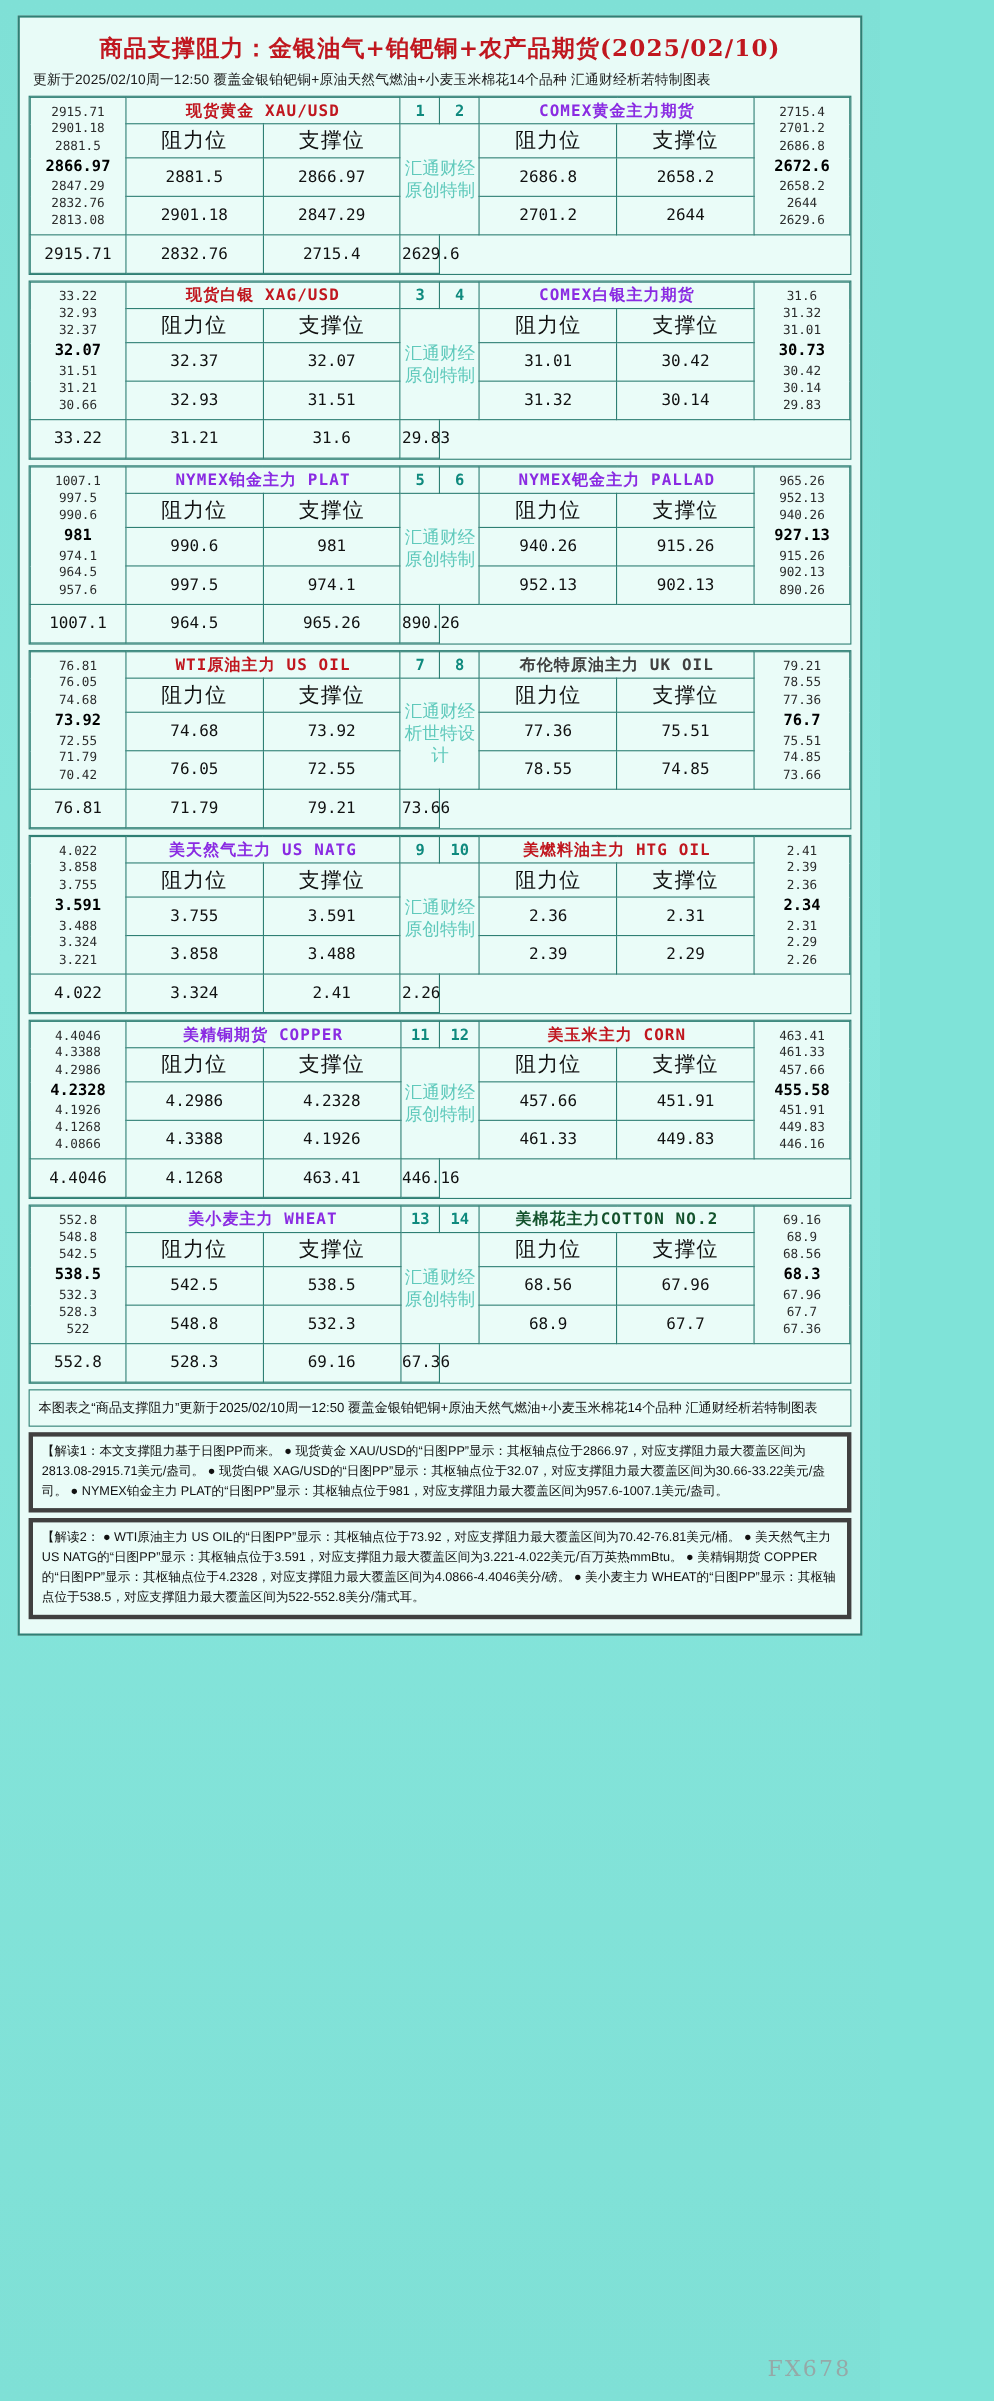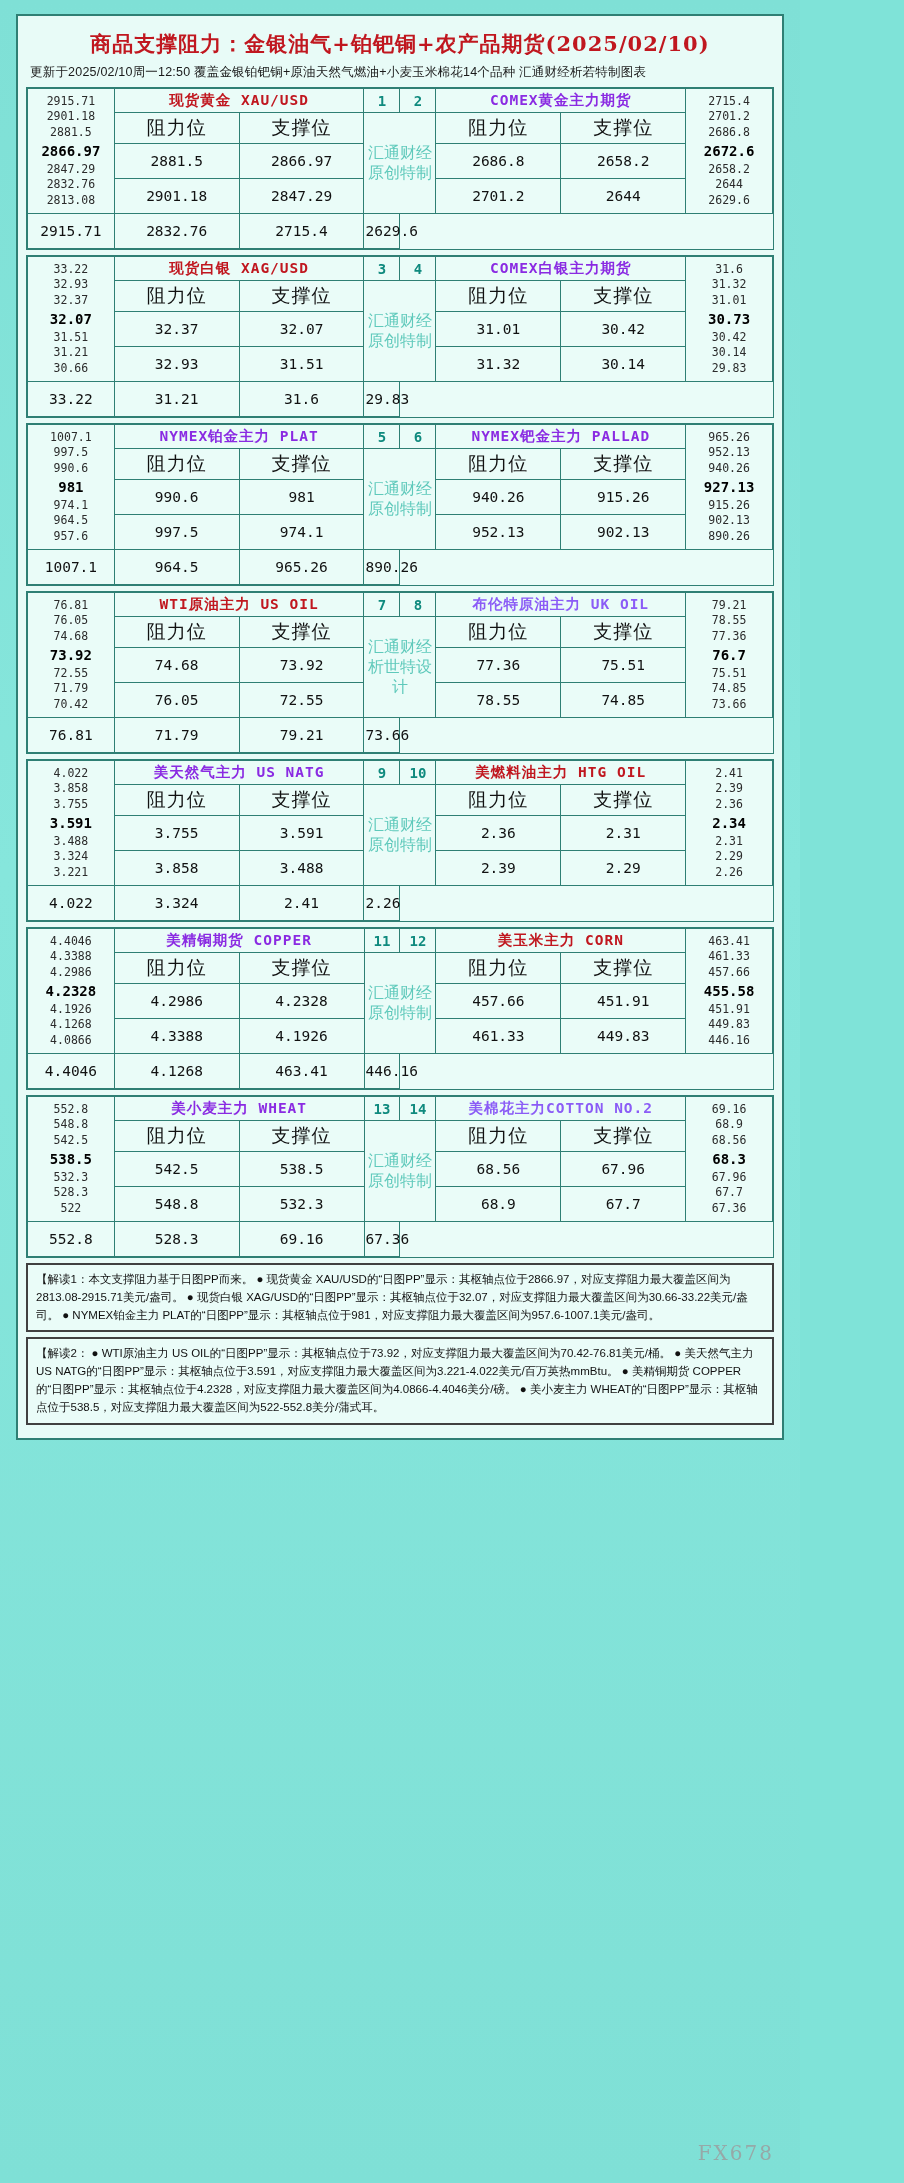--- a/index.html
+++ b/index.html
@@ -112,21 +112,21 @@
   .footbox{
     border:1px solid #2f7f74;
     background:#eafcf8;
     padding:7px 8px;
     font-size:12px;
     color:#111;
     line-height:1.5;
     margin-bottom:5px;
   }
   .notebox{
-    border:2px solid #404040;
+    border:4px solid #404040;
     background:#eafcf8;
     padding:6px 8px;
     font-size:11.5px;
     color:#111;
     line-height:1.55;
     margin-bottom:5px;
   }
   .fx{
     position:absolute;
     right:26px;
@@ -362,21 +362,21 @@
                   <div class="">76.05</div>
                   <div class="">74.68</div>
                   <div class="hl">73.92</div>
                   <div class="">72.55</div>
                   <div class="">71.79</div>
                   <div class="">70.42</div>
                 </td>
                 <td colspan="2" class="hdr-name" style="color:#c0171f">WTI原油主力 US OIL</td>
                 <td class="hdr-num">7</td>
                 <td class="hdr-num">8</td>
-                <td colspan="2" class="hdr-name" style="color:#8b5cf6">布伦特原油主力 UK OIL</td>
+                <td colspan="2" class="hdr-name" style="color:#404040">布伦特原油主力 UK OIL</td>
                 <td class="colPP pp-list" rowspan="4">
                   <div class="">79.21</div>
                   <div class="">78.55</div>
                   <div class="">77.36</div>
                   <div class="hl">76.7</div>
                   <div class="">75.51</div>
                   <div class="">74.85</div>
                   <div class="">73.66</div>
                 </td>
               </tr>
@@ -557,21 +557,21 @@
                   <div class="">548.8</div>
                   <div class="">542.5</div>
                   <div class="hl">538.5</div>
                   <div class="">532.3</div>
                   <div class="">528.3</div>
                   <div class="">522</div>
                 </td>
                 <td colspan="2" class="hdr-name" style="color:#8a2be2">美小麦主力 WHEAT</td>
                 <td class="hdr-num">13</td>
                 <td class="hdr-num">14</td>
-                <td colspan="2" class="hdr-name" style="color:#8b5cf6">美棉花主力COTTON NO.2</td>
+                <td colspan="2" class="hdr-name" style="color:#14532d">美棉花主力COTTON NO.2</td>
                 <td class="colPP pp-list" rowspan="4">
                   <div class="">69.16</div>
                   <div class="">68.9</div>
                   <div class="">68.56</div>
                   <div class="hl">68.3</div>
                   <div class="">67.96</div>
                   <div class="">67.7</div>
                   <div class="">67.36</div>
                 </td>
               </tr>
@@ -598,19 +598,20 @@
                 <td class="val">552.8</td>
                 <td class="val">528.3</td>
                 <td class="val">69.16</td>
                 <td class="val">67.36</td>
               </tr>
             </tbody>
           </table>
         </div>
       </div>
 
+    <div class="footbox">本图表之“商品支撑阻力”更新于2025/02/10周一12:50  覆盖金银铂钯铜+原油天然气燃油+小麦玉米棉花14个品种  汇通财经析若特制图表</div>
 
     <div class="notebox">【解读1：本文支撑阻力基于日图PP而来。 ● 现货黄金 XAU/USD的“日图PP”显示：其枢轴点位于2866.97，对应支撑阻力最大覆盖区间为2813.08-2915.71美元/盎司。 ● 现货白银 XAG/USD的“日图PP”显示：其枢轴点位于32.07，对应支撑阻力最大覆盖区间为30.66-33.22美元/盎司。 ● NYMEX铂金主力 PLAT的“日图PP”显示：其枢轴点位于981，对应支撑阻力最大覆盖区间为957.6-1007.1美元/盎司。</div>
     <div class="notebox">【解读2： ● WTI原油主力 US OIL的“日图PP”显示：其枢轴点位于73.92，对应支撑阻力最大覆盖区间为70.42-76.81美元/桶。 ● 美天然气主力 US NATG的“日图PP”显示：其枢轴点位于3.591，对应支撑阻力最大覆盖区间为3.221-4.022美元/百万英热mmBtu。 ● 美精铜期货 COPPER的“日图PP”显示：其枢轴点位于4.2328，对应支撑阻力最大覆盖区间为4.0866-4.4046美分/磅。 ● 美小麦主力 WHEAT的“日图PP”显示：其枢轴点位于538.5，对应支撑阻力最大覆盖区间为522-552.8美分/蒲式耳。</div>
 
   </div>
   <div class="fx">FX678</div>
 </div>
 
 </body></html>

